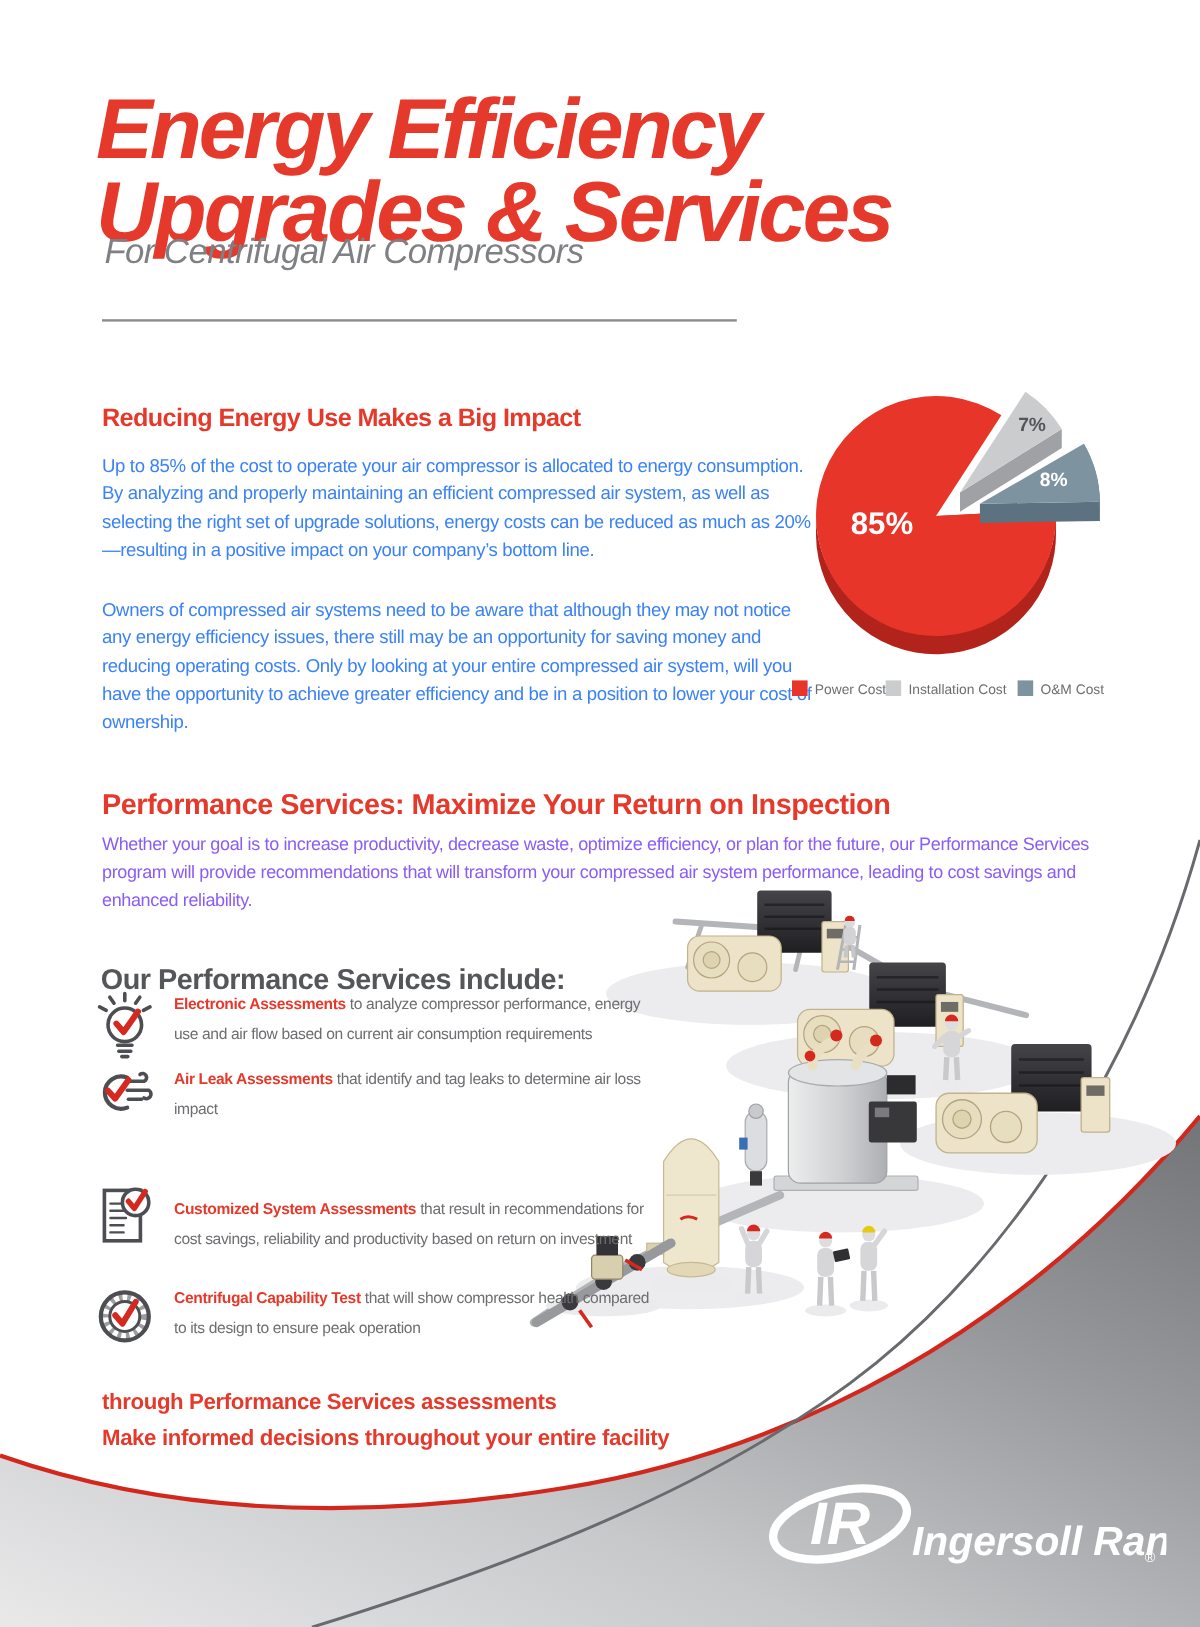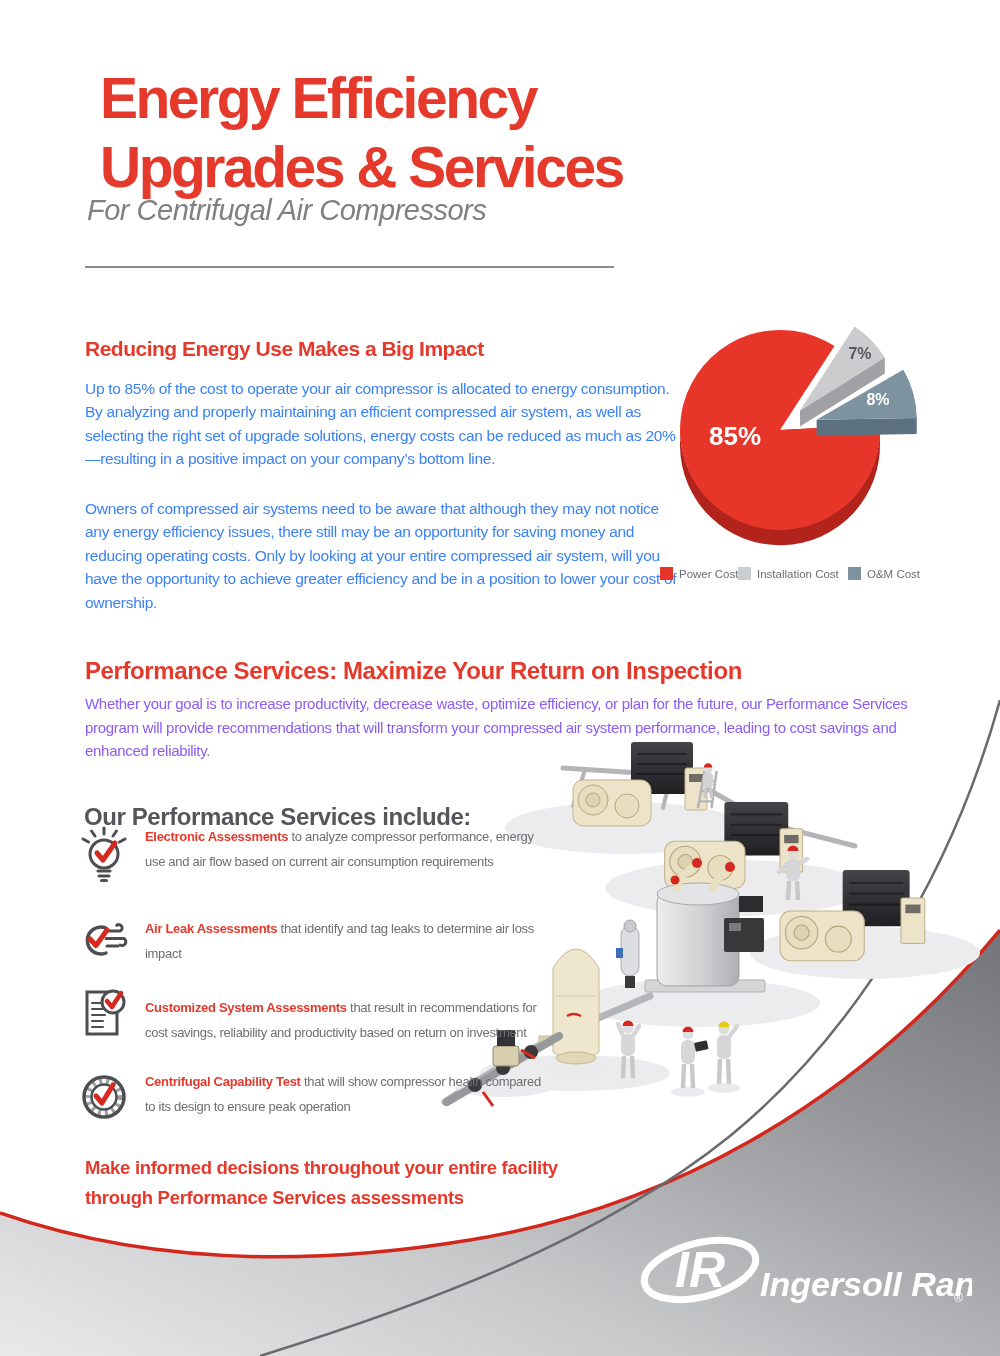--- a/index.html
+++ b/index.html
@@ -1,21 +1,21 @@
 <!DOCTYPE html>
 <html><head>
 <meta charset="utf-8">
 <style>
   html,body{margin:0;padding:0;background:#fff;}
   .page{position:relative;width:1000px;height:1356px;background:#ffffff;overflow:hidden;
         font-family:"Liberation Sans",sans-serif;}
 
   
-  .title{position:absolute;left:100px;top:26px;color:#e5392c;
-         font-size:57px;line-height:69px;letter-spacing:-2.5px;white-space:nowrap;}
+  .title{position:absolute;left:80px;top:26px;color:#e5392c;font-style:italic;
+         font-size:71px;line-height:69px;letter-spacing:-2.5px;white-space:nowrap;}
   .subtitle{position:absolute;left:87px;top:194px;color:#7f8083;font-style:italic;
             font-size:29px;letter-spacing:-0.5px;white-space:nowrap;}
   .site-banner{position:absolute;left:612px;top:240px;width:306px;height:28px;background:#97999c;
                clip-path:polygon(26px 0,100% 0,100% 100%,0 100%);
                color:#ffffff;font-style:italic;font-size:17px;line-height:27px;
                text-align:center;padding-left:14px;box-sizing:border-box;}
   .rule{position:absolute;left:85px;top:266px;width:529px;height:2px;background:#8a8c8f;}
 
   
   .h2{position:absolute;font-weight:bold;color:#e5392c;white-space:nowrap;}
@@ -27,21 +27,21 @@
   #h-perf{left:85px;top:637px;font-size:24px;letter-spacing:-0.4px;}
   #perf-para{position:absolute;left:85px;top:677px;width:844px;color:#8b5cf6;font-size:15px;
              line-height:23.5px;letter-spacing:-0.3px;}
   #h-services{position:absolute;left:84px;top:779px;font-size:24px;color:#54565a;
               font-weight:bold;letter-spacing:-0.4px;white-space:nowrap;}
 
   .svc-item{position:absolute;left:76px;display:flex;gap:13px;}
   .svc-icon{flex:none;width:56px;}
   .svc-text{width:396px;color:#6d6e71;font-size:13px;line-height:25px;letter-spacing:-0.3px;}
   .svc-lead{color:#e5392c;font-weight:bold;}
-  #svc-0{top:824px;} #svc-1{top:916px;} #svc-2{top:983px;align-items:flex-end;} #svc-3{top:1069px;}
+  #svc-0{top:824px;} #svc-1{top:886px;} #svc-2{top:983px;align-items:flex-end;} #svc-3{top:1069px;}
 
   #closing{position:absolute;left:85px;top:1153px;color:#e5392c;font-weight:bold;
            font-size:18.5px;line-height:30px;letter-spacing:-0.3px;white-space:nowrap;}
 
   
   #chart{position:absolute;left:650px;top:295px;}
   #illus{position:absolute;left:435px;top:728px;}
   #swoosh{position:absolute;left:0;top:656px;}
   #logo{position:absolute;left:628px;top:1230px;}
 </style>
@@ -303,22 +303,22 @@
       <circle cx="28" cy="28" r="16" fill="none" stroke="#4c4e52" stroke-width="6" stroke-dasharray="3 4" opacity=".55"></circle>
       <circle cx="28" cy="28" r="12.5" fill="#ffffff" stroke="#4c4e52" stroke-width="2.5"></circle>
       <path d="M20,27 L26,34 L37,16" stroke="#d5281e" stroke-width="5" fill="none" stroke-linecap="round" stroke-linejoin="round"></path>
     </svg>
     <div class="svc-text">
       <span class="svc-lead">Centrifugal Capability Test</span><span> that will show compressor health compared to its design to ensure peak operation</span>
     </div>
   </div>
 
   <div id="closing">
+    <div>through Performance Services assessments</div>
     <div>Make informed decisions throughout your entire facility</div>
-    <div>through Performance Services assessments</div>
   </div>
 
   <svg id="logo" width="344" height="88" viewBox="0 0 344 88" role="img">
     <g>
       <ellipse cx="72" cy="40" rx="57" ry="27" fill="none" stroke="#ffffff" stroke-width="7" transform="rotate(-14 72 40)"></ellipse>
       <text x="72" y="57" font-size="50" font-weight="bold" font-style="italic" fill="#ffffff" text-anchor="middle" font-family="Liberation Sans, sans-serif">IR</text>
     </g>
     <text x="132" y="66" font-size="34" font-weight="bold" font-style="italic" fill="#ffffff" font-family="Liberation Sans, sans-serif">Ingersoll Rand</text>
     <text x="326" y="72" font-size="12" fill="#ffffff">®</text>
   </svg>

